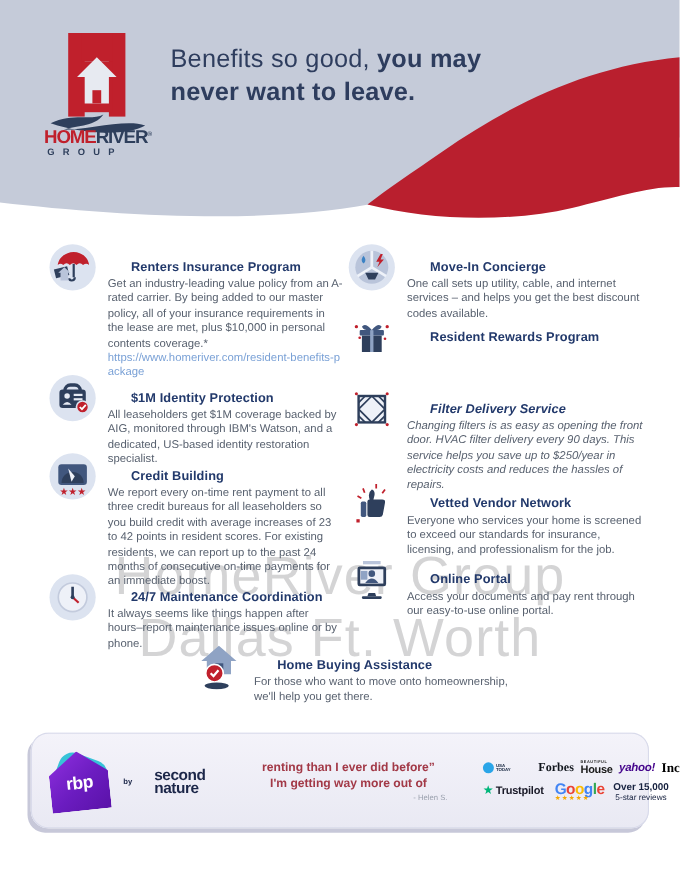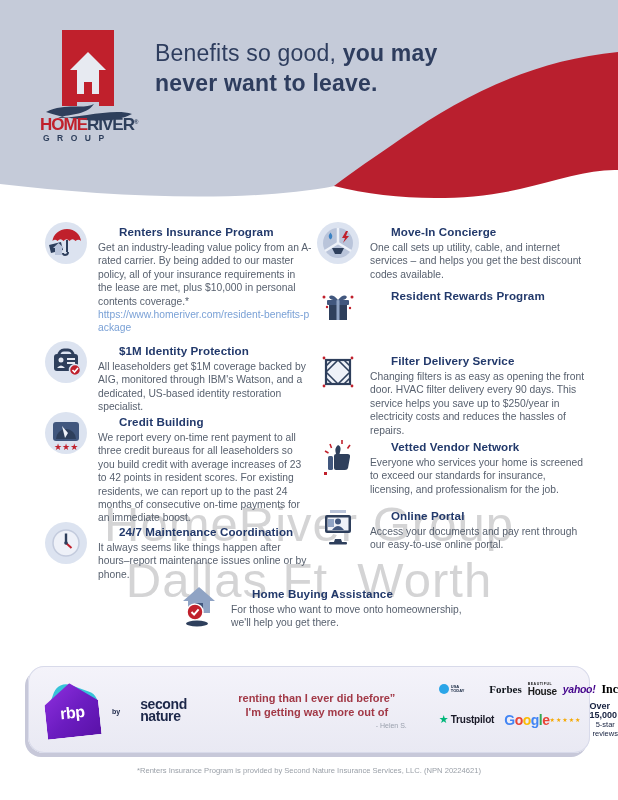--- a/index.html
+++ b/index.html
@@ -8,32 +8,32 @@
   
   .hdr-svg{position:absolute;top:0;left:0;}
   .logo{position:absolute;left:36px;top:26px;width:108px;}
   .headline{position:absolute;left:155px;top:38px;color:#2e3d5e;font-size:23px;line-height:30px;letter-spacing:.2px;}
   .headline .reg{font-weight:400;}
   .headline .bold{font-weight:700;}
   
   .benefit{position:absolute;display:flex;gap:10px;}
   .b-icon{flex:0 0 44px;width:44px;height:44px;}
   .b-text{flex:1;}
-  .b-title{font-size:11.6px;font-weight:700;color:#22396b;margin:4px 0 3px 0;letter-spacing:.1px;padding-left:21px;}
+  .b-title{font-size:11.6px;font-weight:700;color:#22396b;margin:15px 0 3px 0;letter-spacing:.1px;padding-left:21px;}
   .b-body{font-size:10.3px;color:#58616f;line-height:13.4px;}
   .b-link{font-size:10.3px;color:#7aa1d6;line-height:13.4px;word-break:break-all;text-decoration:none;display:block;}
   
   .pos-l1{left:44px;top:221px;width:268px;}
   .pos-l2{left:44px;top:340px;width:268px;}
   .pos-l3{left:44px;top:411px;width:268px;}
   .pos-l4{left:44px;top:521px;width:268px;}
   .pos-hb{left:177px;top:583px;width:300px;}
   .pos-r1{left:316px;top:221px;width:272px;}
   .pos-r2{left:316px;top:285px;width:272px;}
-  .pos-r3{left:316px;top:350px;width:272px;}
+  .pos-r3{left:316px;top:350px;width:272px;font-style:italic;}
   .pos-r4{left:316px;top:436px;width:272px;}
   .pos-r5{left:316px;top:505px;width:272px;}
   
   .watermark{position:absolute;left:0;right:0;text-align:center;color:rgba(120,120,125,.32);
              pointer-events:none;font-weight:400;letter-spacing:1px;}
   .wm1{top:496px;font-size:49px;}
   .wm2{top:552px;font-size:49px;}
   
   .footer-card{position:absolute;left:28px;top:666px;width:562px;height:87px;border-radius:16px;
                background:linear-gradient(180deg,#f4f3fa 0%,#e9e9f3 100%);
@@ -60,21 +60,21 @@
   .usat-words span{font-size:4px;font-weight:700;color:#14253f;}
   .forbes{font-family:"Liberation Serif",serif;font-weight:700;font-size:11px;color:#10151c;margin-left:19px;}
   .house{display:flex;flex-direction:column;line-height:5px;}
   .house-top{font-size:3.5px;font-weight:700;color:#1a1a1a;letter-spacing:.5px;}
   .house-main{font-size:10px;font-weight:800;color:#1a1a1a;letter-spacing:-.3px;line-height:9px;}
   .yahoo{font-size:10.5px;font-weight:800;font-style:italic;color:#45058c;letter-spacing:-.3px;}
   .inc{font-family:"Liberation Serif",serif;font-weight:900;font-size:12px;color:#000;}
   .tp{display:flex;align-items:center;gap:2px;}
   .tp-star{color:#00b67a;font-size:11px;line-height:11px;}
   .tp-word{font-size:10px;font-weight:700;color:#191927;letter-spacing:-.2px;}
-  .goog{display:flex;flex-direction:row;align-items:center;line-height:12px;margin-left:4px;}
+  .goog{display:flex;flex-direction:column;line-height:12px;margin-left:4px;}
   .goog-word{font-size:14px;font-weight:700;letter-spacing:-.5px;}
   .goog-stars{font-size:6px;color:#f5a800;letter-spacing:1px;line-height:6px;}
   .reviews{display:flex;flex-direction:column;margin-left:2px;line-height:9px;}
   .reviews .r1{font-size:9px;font-weight:800;color:#16213f;}
   .reviews .r2{font-size:7.5px;font-weight:400;color:#16213f;text-align:center;}
   .fineprint{position:absolute;left:0;right:0;top:766px;text-align:center;font-size:7.6px;color:#9aa0a8;}
 </style>
 </head>
 <body>
 
@@ -326,14 +326,13 @@
           <span class="goog-stars">★★★★★</span>
         </div>
         <div class="reviews">
           <span class="r1">Over 15,000</span>
           <span class="r2">5-star reviews</span>
         </div>
       </div>
     </div>
   </div>
 
-  <div class="fineprint">*Renters Insurance Program is provided by Second Nature Insurance Services, LLC. (NPN 20224621)</div>
 </div>
 
 </body></html>

